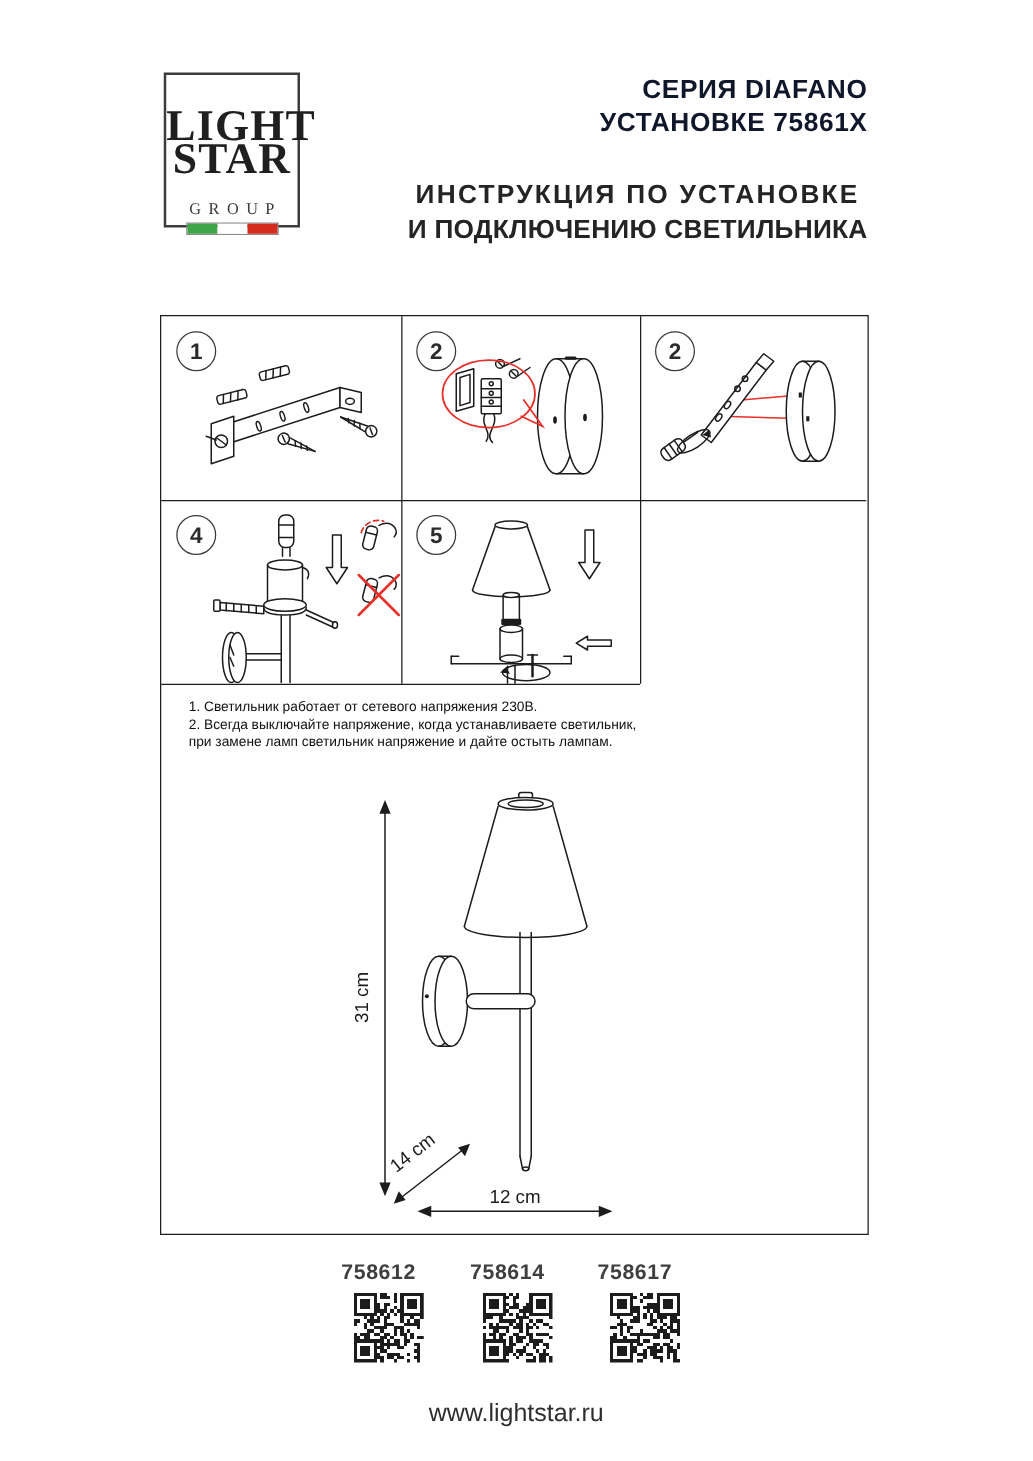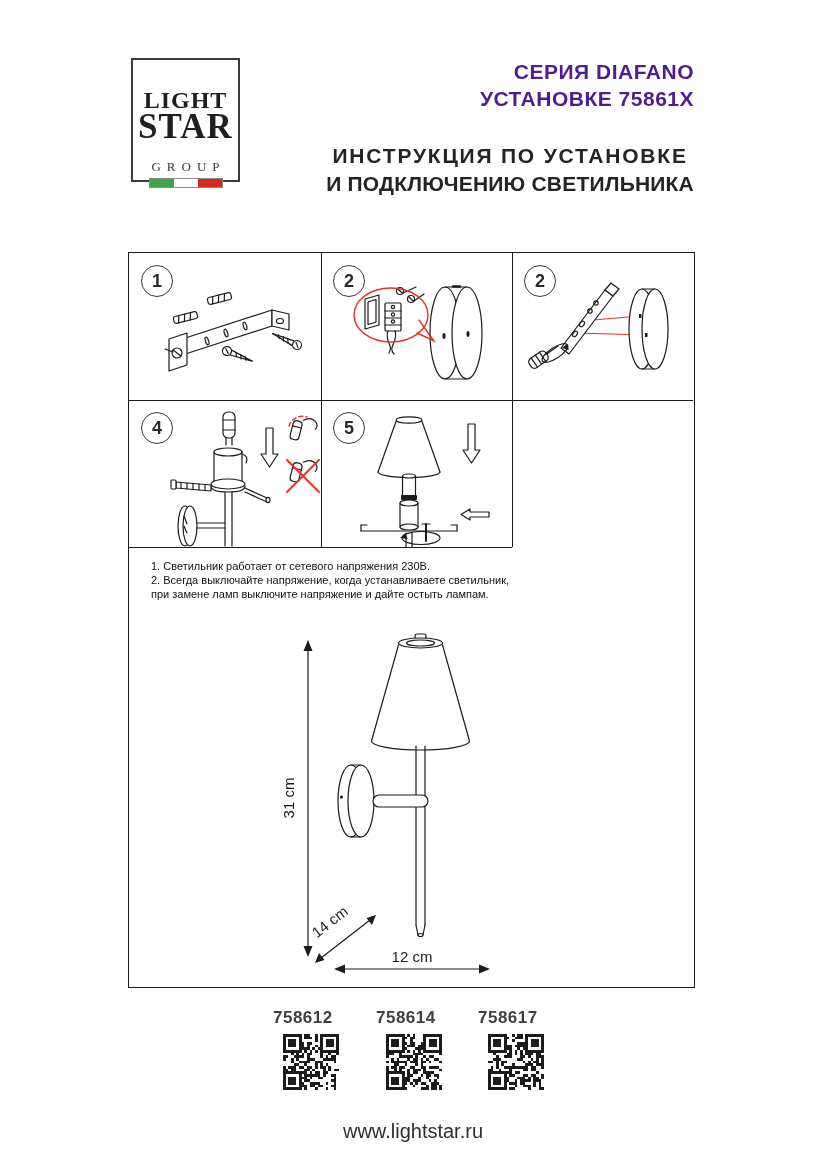--- a/index.html
+++ b/index.html
@@ -3,31 +3,31 @@
 <meta charset="utf-8">
 <style>
   html,body{margin:0;padding:0;background:#ffffff;}
   .page{position:relative;width:826px;height:1169px;background:#fff;overflow:hidden;
         font-family:"Liberation Sans",sans-serif;color:#1c1c1c;}
 
   
   .logo-box{position:absolute;left:131px;top:58px;width:109px;height:124px;
             border:2px solid #3c3c3c;text-align:center;
             font-family:"Liberation Serif",serif;font-weight:bold;color:#1f1f1f;box-sizing:border-box;}
-  .logo-light{margin-top:28px;font-size:24px;line-height:25px;letter-spacing:1px;font-family:Liberation Serif, serif;}
+  .logo-light{margin-top:28px;font-size:35px;line-height:25px;letter-spacing:1px;font-family:Liberation Serif, serif;}
   .logo-star{font-size:35px;line-height:28px;letter-spacing:1px;}
   .logo-group{font-weight:normal;font-size:13px;line-height:15px;letter-spacing:6px;text-indent:6px;color:#3a3a3a;margin-top:18px;}
   .logo-flag{margin:4px auto 0;width:72px;height:8px;border:1px solid #8a8a8a;display:flex;box-sizing:content-box;}
   .flag-g{flex:1;background:#3da548;}
   .flag-w{flex:1;background:#ffffff;}
   .flag-r{flex:1;background:#d52b1e;}
 
   
   .hdr{position:absolute;top:58px;right:132px;text-align:right;
-       font-weight:bold;font-size:21px;line-height:27px;letter-spacing:0.5px;color:#4c1d95;}
+       font-weight:bold;font-size:21px;line-height:27px;letter-spacing:0.5px;color:#0f172a;}
   .hdr2{position:absolute;top:142px;right:132px;text-align:right;
         font-weight:bold;font-size:21px;line-height:28px;color:#242424;}
   .hdr2 .sp1{letter-spacing:1.8px;text-align:center;}
   .hdr2 .sp2{letter-spacing:0.2px;}
 
   
   .box{position:absolute;left:128px;top:252px;width:567px;height:736px;
        border:1.5px solid #1c1c1c;box-sizing:border-box;}
   .hline,.vline{position:absolute;background:#1c1c1c;}
   .hline{height:1.3px;}
@@ -310,21 +310,21 @@
         <line x1="101" y1="124" x2="109" y2="124"></line>
 
         <path class="wf" d="M147,24 h7 v26 h5 l-8.5,13 l-8.5,-13 h5 z"></path>
         <path class="wf" d="M168,112 h-19 v-3 l-9,5.5 l9,5.5 v-3 h19 z"></path>
       </g>
     </svg>
 
     <div class="notes">
       <div>1. Светильник работает от сетевого напряжения 230В.</div>
       <div>2. Всегда выключайте напряжение, когда устанавливаете светильник,</div>
-      <div>при замене ламп выключите напряжение и дайте остыть лампам.</div>
+      <div>при замене ламп светильник напряжение и дайте остыть лампам.</div>
     </div>
 
     <svg class="panel" style="left:0;top:354px;" width="567" height="380" viewBox="0 0 567 380">
       <g class="ink">
 
         <rect class="wf" x="286" y="27" width="11" height="5" rx="2"></rect>
         <ellipse class="wf" cx="291.5" cy="36" rx="22" ry="5"></ellipse>
         <ellipse cx="291.5" cy="36" rx="14" ry="3"></ellipse>
         <line x1="269.5" y1="38" x2="242.5" y2="134"></line>
         <line x1="313.5" y1="38" x2="340.5" y2="134"></line>

